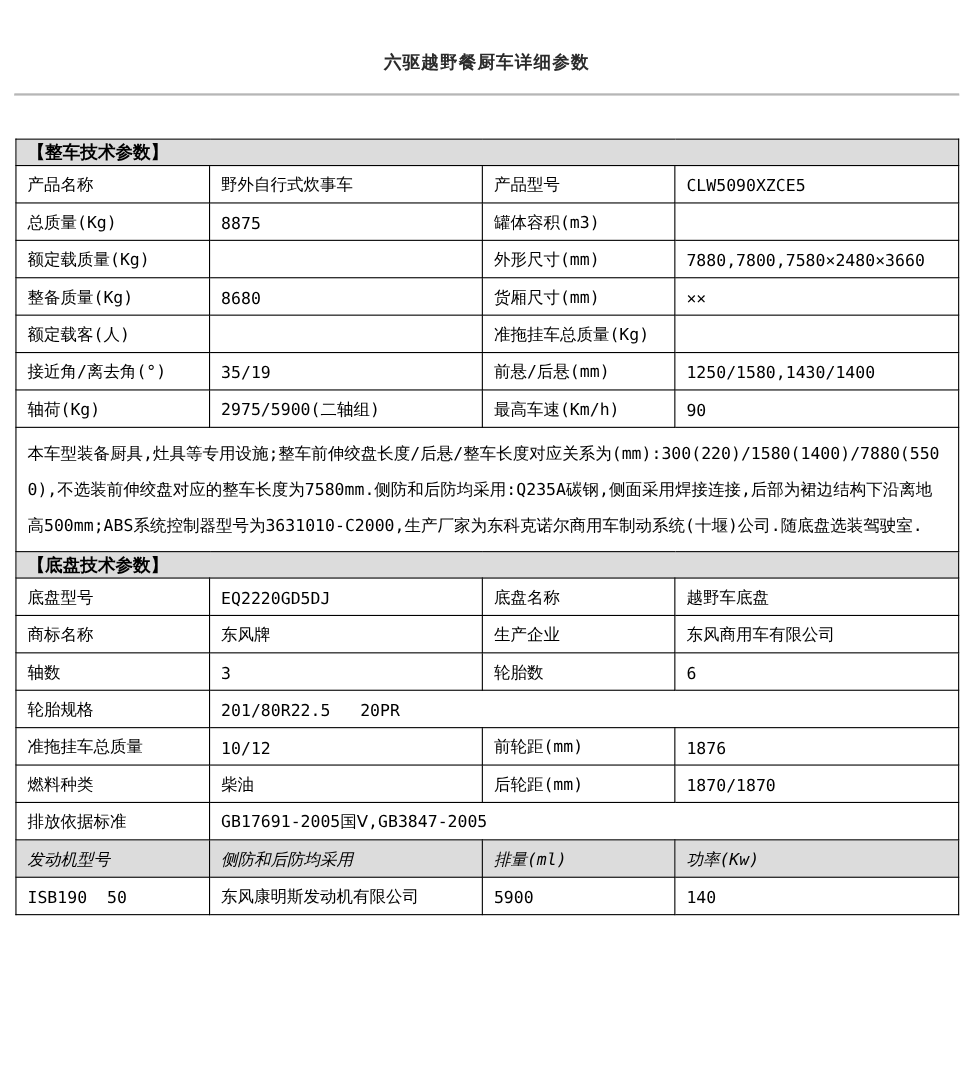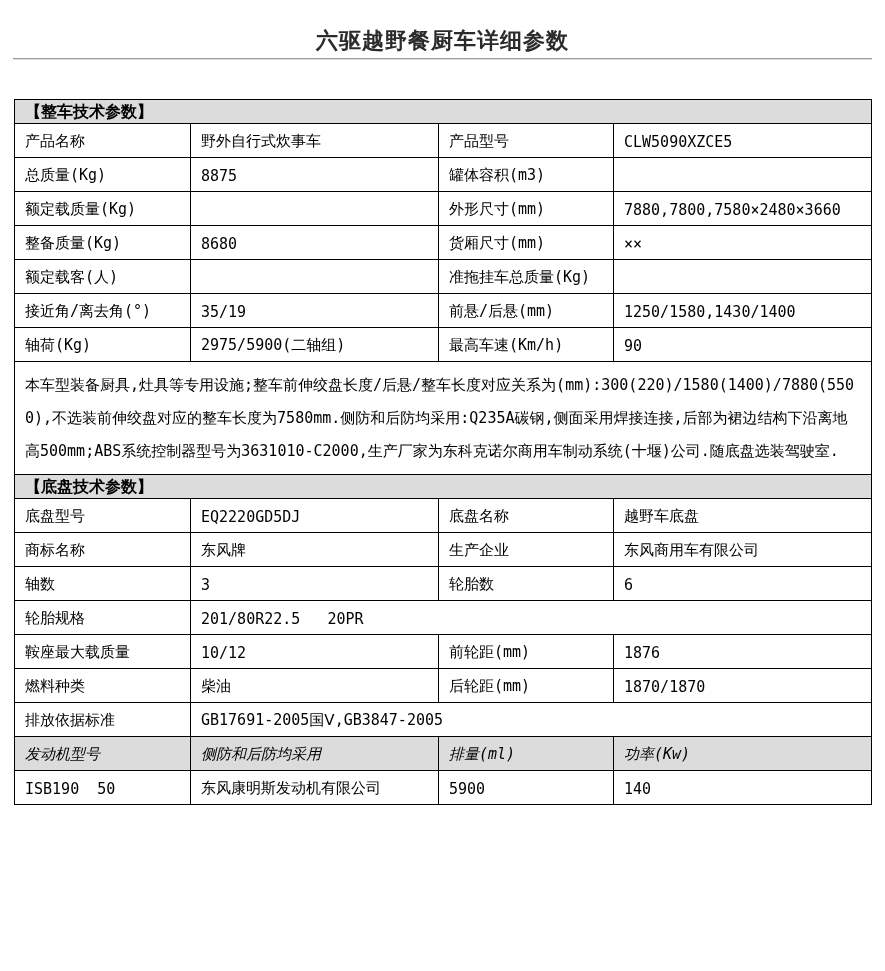--- a/index.html
+++ b/index.html
@@ -13,24 +13,24 @@
   html,body{margin:0;padding:0;}
   body{
     width:885px;
     min-height:971px;
     background:var(--page_bg);
     color:#000;
     font-family:"DejaVu Sans Mono", monospace;
   }
   .page-header{padding-top:29px;}
   .page-header h1{
-    margin:0;
+    margin:16px;
     text-align:center;
     font-family:"DejaVu Sans", sans-serif;
-    font-size:22px;
+    font-size:16px;
     font-weight:bold;
     letter-spacing:1px;
     color:var(--title_text);
     line-height:24px;
   }
   .title-divider{
     height:2px;
     margin:5px 13px 0 13px;
     background:var(--divider);
     border-bottom:1px solid #e0e0e0;
@@ -159,21 +159,21 @@
       <td>轴数</td>
       <td>3</td>
       <td>轮胎数</td>
       <td>6</td>
     </tr>
     <tr>
       <td>轮胎规格</td>
       <td colspan="3">201/80R22.5   20PR</td>
     </tr>
     <tr>
-      <td>鞍座最大载质量</td>
+      <td>准拖挂车总质量</td>
       <td>10/12</td>
       <td>前轮距(mm)</td>
       <td>1876</td>
     </tr>
     <tr>
       <td>燃料种类</td>
       <td>柴油</td>
       <td>后轮距(mm)</td>
       <td>1870/1870</td>
     </tr>

